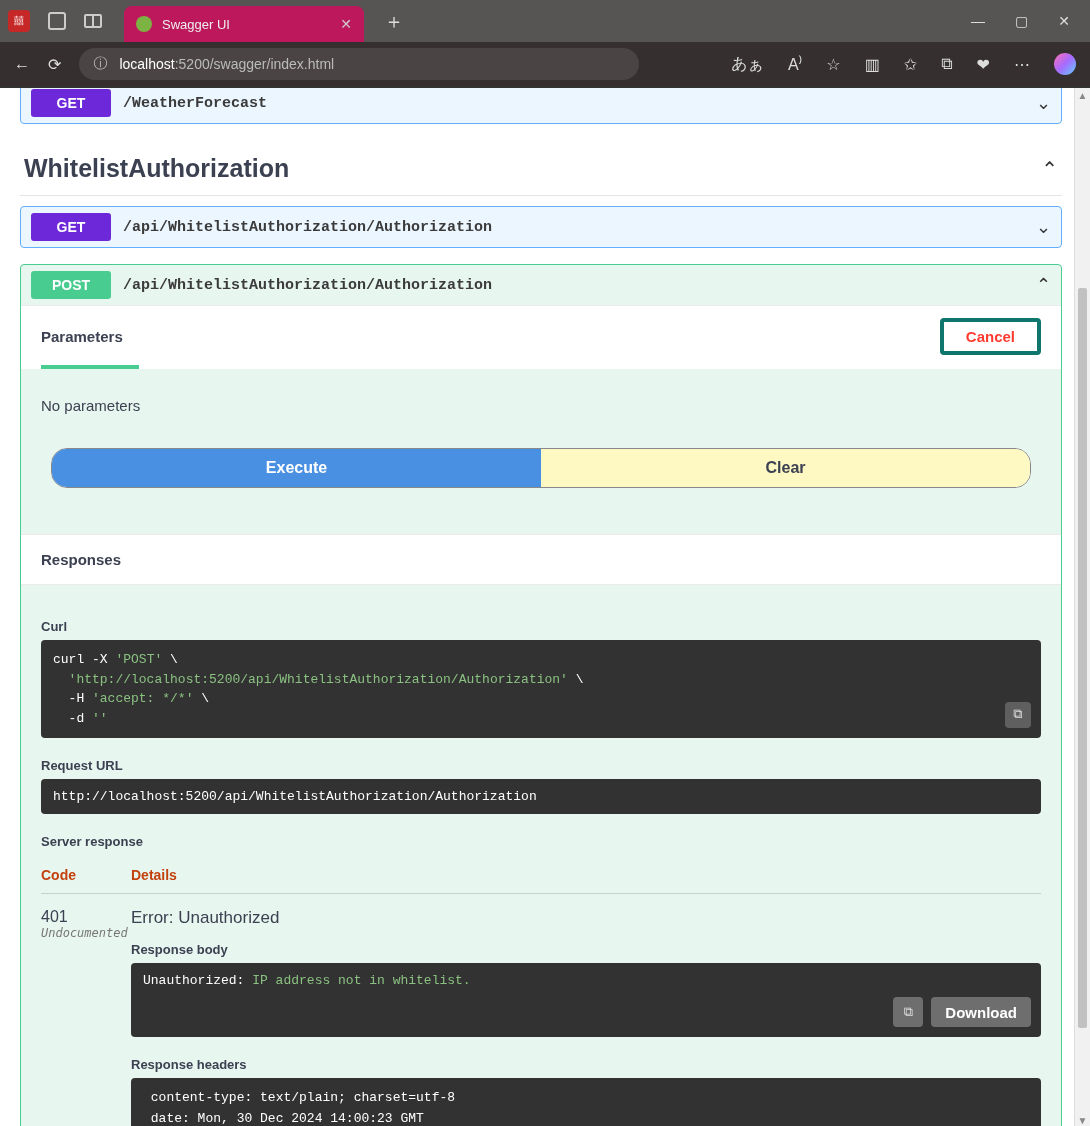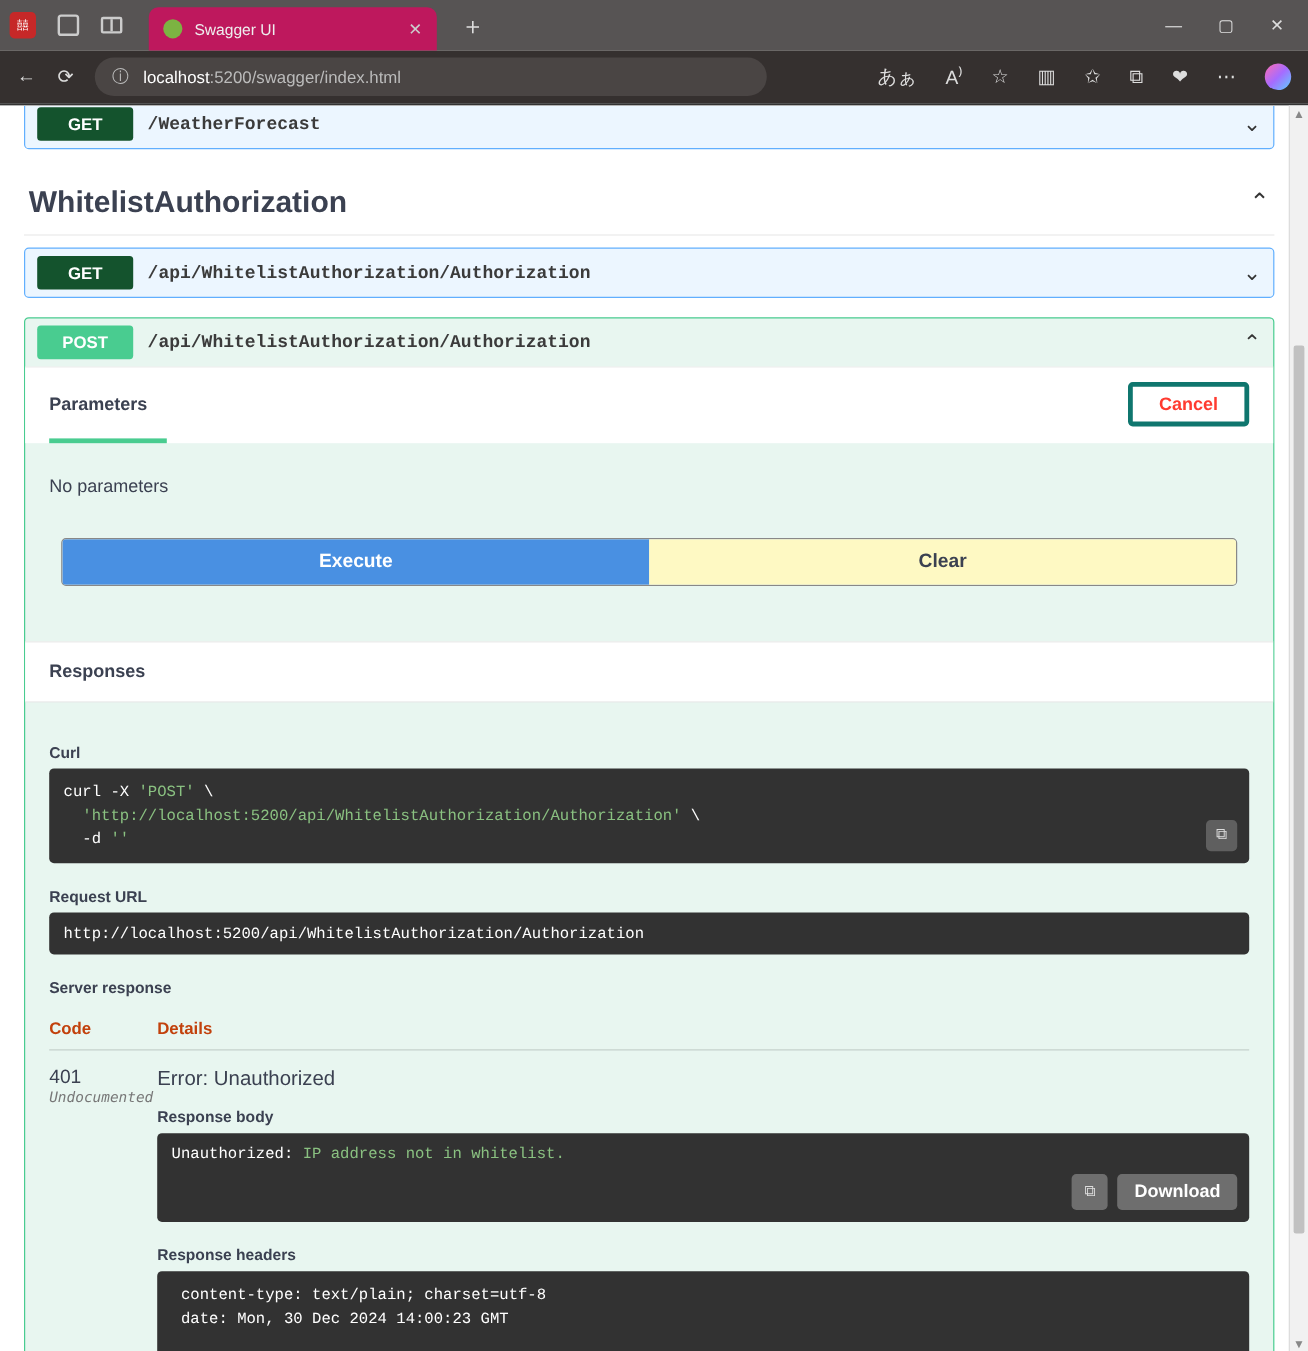--- a/index.html
+++ b/index.html
@@ -33,42 +33,42 @@
   .page { flex: 1; overflow: auto; padding: 0 12px 20px 20px; }
   .scrollbar { width: 16px; background: #f1f1f1; position: relative; border-left:1px solid #ddd;}
   .scrollbar .thumb{ position:absolute; left:3px; right:3px; top:200px; height:740px; background:#c1c1c1; border-radius:2px;}
   .scrollbar .arrow{position:absolute;left:0;right:0;text-align:center;color:#888;font-size:10px;}
   .scrollbar .arrow.up{top:2px;} .scrollbar .arrow.down{bottom:2px;}
 
   
   .op { border-radius: 4px; margin-bottom: 16px; }
   .op-header { display: flex; align-items: center; padding: 6px 10px; gap: 12px; cursor: pointer; }
   .method { font-weight: 700; color: #fff; font-size: 14px; text-align: center; padding: 6px 0; border-radius: 3px; width: 80px; font-family: sans-serif;}
-  .method.get { background: #14532d; }
+  .method.get { background: #6d28d9; }
   .method.post { background: #49cc90; }
   .path { font-family: "Consolas","Courier New",monospace; font-size: 15px; color: #3b3b3b; font-weight: 600; }
   .op-header .chev { margin-left: auto; font-size: 18px; color: #333; }
   .op.blue { background: #ecf6ff; border: 1px solid #61affe; }
   .op.green { background: #e8f6f0; border: 1px solid #49cc90; }
 
   .tag { display: flex; align-items: center; padding: 14px 4px 12px; border-bottom: 1px solid rgba(0,0,0,0.1); margin-bottom: 10px;}
   .tag h2 { font-size: 25px; font-weight: 700; color: #3b4151; }
   .tag .chev { margin-left: auto; font-size: 20px; color: #333; }
 
   .section-white { background: #fff; border-top: 1px solid rgba(0,0,0,0.08); padding: 12px 20px; display: flex; align-items: center;}
   .section-white h4 { font-size: 15px; font-weight: 700; color: #3b4151; }
   .section-white.params { padding-bottom:0; flex-direction:column; align-items:stretch;}
   .section-white.params .row{display:flex;align-items:center;gap:18px;}
   .cancel { margin-left: auto; border: 4px solid #0f766e; color: #ff3b30; background: #fff; padding: 6px 22px; border-radius: 4px; font-weight: 700; font-size: 15px;}
   .underline{height:4px;width:98px;background:#49cc90;margin-top:10px;}
 
   .body-pad { padding: 14px 20px 24px; }
   .noparams { color: #3b4151; font-size: 15px; padding: 14px 0 34px; }
 
-  .btnrow { display: flex; border: 1px solid #888; border-radius: 4px; overflow:hidden; margin: 0 10px;}
+  .btnrow { display: flex; border: 1px solid #888; border-radius: 16px; overflow:hidden; margin: 0 10px;}
   .btnrow button { flex: 1; padding: 10px 0; font-size: 16px; font-weight: 700; border: none; cursor:pointer;}
   .btn-exec { background: #4990e2; color: #fff; }
   .btn-clear { background: #fef9c3; color: #3b4151; border-left:1px solid #888;}
 
   .responses-header { background: #fff; padding: 16px 20px; margin-top: 22px; border-top:1px solid rgba(0,0,0,0.08); border-bottom:1px solid rgba(0,0,0,0.08);}
   .responses-header h4 { font-size: 15px; font-weight: 700; color: #3b4151;}
 
   h5.small { font-size: 13px; font-weight: 700; color: #3b4151; margin-top: 20px; margin-bottom: 6px;}
   .codebox { background: #323232; color: #fff; border-radius: 4px; padding: 10px 12px; font-family: "Consolas","Courier New",monospace; font-size: 13px; position: relative;}
   .codebox.curl { line-height: 1.5; }
@@ -180,20 +180,21 @@
 
     <div class="responses-header">
       <h4>Responses</h4>
     </div>
 
     <div class="body-pad">
       <h5 class="small">Curl</h5>
       <div class="codebox curl">
         <div><span>curl -X </span><span class="g">'POST'</span><span> \</span></div>
         <div>&nbsp;&nbsp;<span class="g">'http://localhost:5200/api/WhitelistAuthorization/Authorization'</span><span> \</span></div>
+        <div>&nbsp;&nbsp;<span>-H </span><span class="g">'accept: */*'</span><span> \</span></div>
         <div>&nbsp;&nbsp;<span>-d </span><span class="g">''</span></div>
         <div class="copy">⧉</div>
       </div>
 
       <h5 class="small">Request URL</h5>
       <div class="codebox">
         <span>http://localhost:5200/api/WhitelistAuthorization/Authorization</span>
       </div>
 
       <h5 class="small">Server response</h5>

